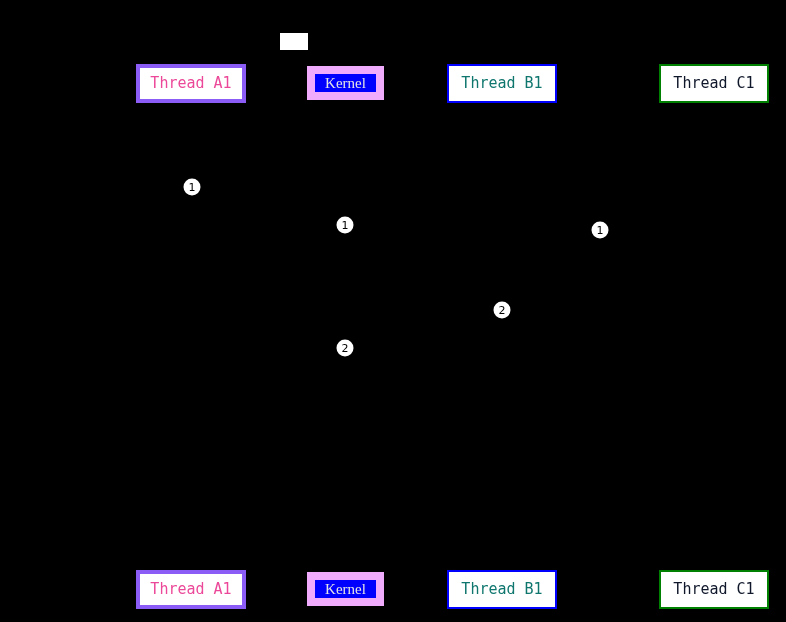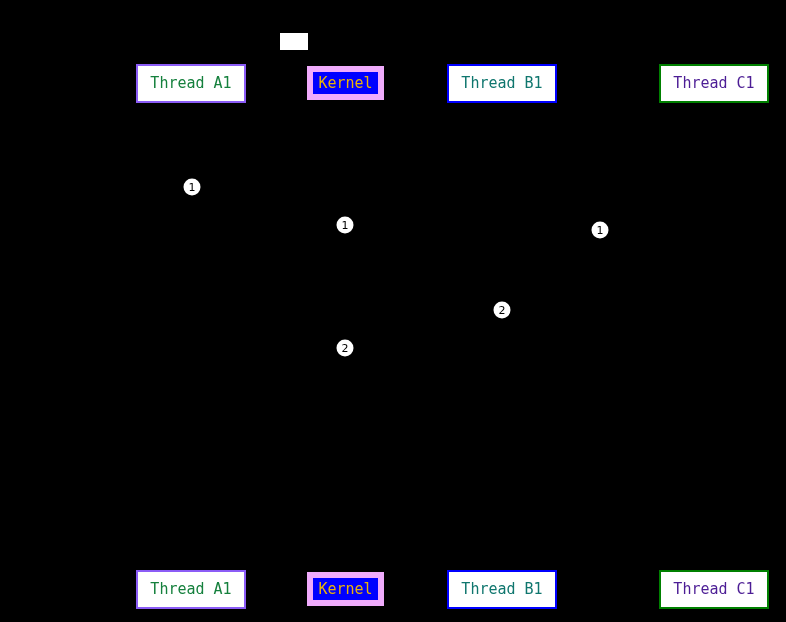--- a/index.html
+++ b/index.html
@@ -21,24 +21,24 @@
   .participant {
     position: absolute;
     box-sizing: border-box;
     display: flex;
     align-items: center;
     justify-content: center;
     font-size: 15px;
     line-height: 1;
     white-space: nowrap;
   }
-  .p-red   { border: 2px solid #8b5cf6; background: #ffffff; color: #15803d; justify-content: center; }
+  .p-red   { border: 4px solid #8b5cf6; background: #ffffff; color: #ec4899; justify-content: center; }
   .p-blue  { border: 2px solid #0000ff; background: #ffffff; color: #0f766e; }
-  .p-green { border: 2px solid #008000; background: #ffffff; color: #4c1d95; }
-  .p-kernel{ border: 6px solid #f0abfc; background: #0000ff; color: #eab308; }
+  .p-green { border: 2px solid #008000; background: #ffffff; color: #0f172a; }
+  .p-kernel{ border: 8px solid #f0abfc; background: #0000ff; color: #e5e5e5; font-family: Liberation Serif, serif; }
   .lifeline {
     position: absolute;
     width: 1px;
     background: #000000; 
   }
   .marker {
     position: absolute;
     width: 17px;
     height: 17px;
     border-radius: 50%;

